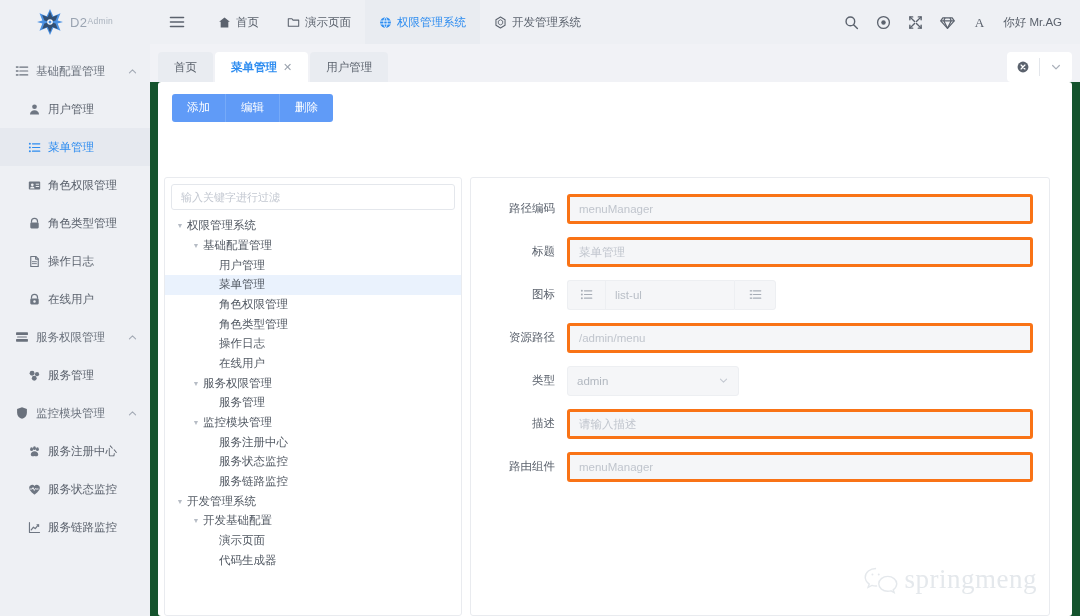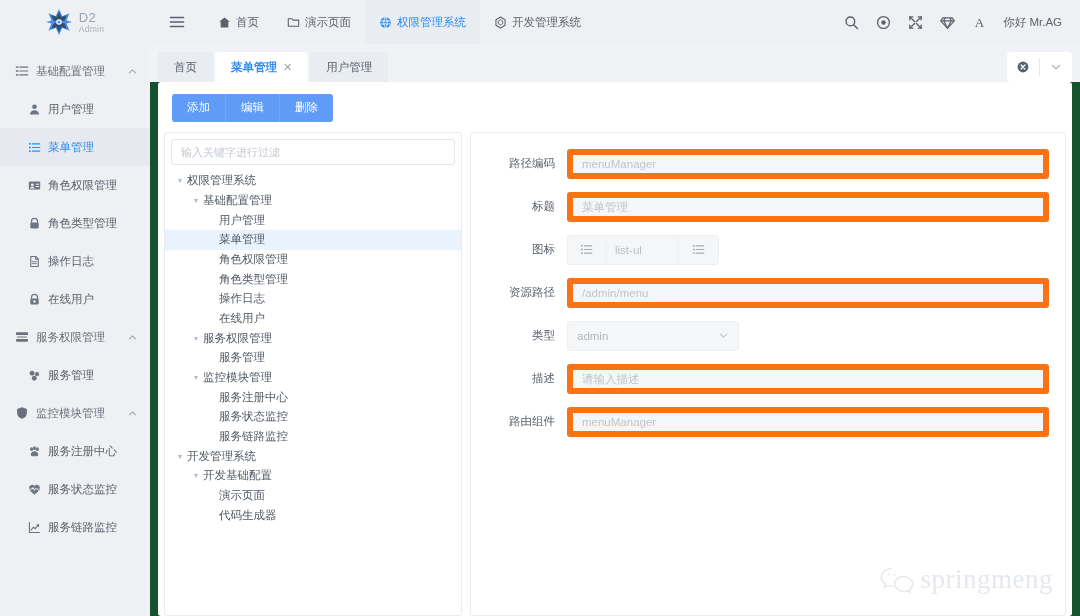--- a/index.html
+++ b/index.html
@@ -19,21 +19,21 @@
     flex: 0 0 150px;
     overflow: hidden;
     position: relative;
   }
   .logo-row {
     height: 44px;
     display: flex; align-items: center; justify-content: center;
     gap: 7px;
   }
   .logo-mark { width: 26px; height: 26px; position: relative; }
-  .logo-text { display: flex; flex-direction: column; line-height: 1.0; }
+  .logo-text { display: flex; flex-direction: row; line-height: 1.0; }
   .logo-text .l1 { font-size: 13px; color: #9aa4b2; letter-spacing: .5px; }
   .logo-text .l2 { font-size: 8.5px; color: #a9b2bd; letter-spacing: .3px; margin-top: 1px;}
 
   .menu { padding-top: 8px; }
   .menu-group {
     height: 38px; display: flex; align-items: center;
     padding: 0 12px 0 14px; font-size: 11.5px; color: #6a717c;
     cursor: pointer; position: relative;
   }
   .menu-group .gi { width: 16px; flex: 0 0 16px; display:flex; align-items:center; justify-content:center; margin-right: 6px;}
@@ -106,21 +106,21 @@
   }
   .btnbar { padding: 12px 14px 10px 14px; }
   .btngroup { display: inline-flex; border-radius: 3px; overflow: hidden; }
   .btn {
     background: #609bf7; color: #fff; font-size: 11.5px;
     border: none; padding: 7px 15px; cursor: pointer;
     border-right: 1px solid #76aaf8; line-height: 1.2;
   }
   .btn:last-child { border-right: none; }
 
-  .panels { display: flex; flex: 1 1 auto; min-height: 0; padding: 0 6px 0 6px; gap: 8px; }
+  .panels { display: flex; flex: 1 1 auto; min-height: 0; padding: 0 22px 0 6px; gap: 8px; margin-top: 45px; }
 
   .treepanel {
     flex: 0 0 298px; border: 1px solid #e9ebef; border-radius: 3px;
     display: flex; flex-direction: column; min-height: 0;
     margin-bottom: 0;
   }
   .filterbox { padding: 6px 6px 4px 6px; }
   .filter-input {
     width: 100%; height: 26px; border: 1px solid #e4e7ec; border-radius: 3px;
     font-size: 11px; color: #4a5058; padding: 0 9px; outline: none;
@@ -143,33 +143,33 @@
     padding-top: 16px;
   }
   .frow { display: flex; align-items: center; margin-bottom: 13px; padding-right: 16px;}
   .flabel {
     flex: 0 0 96px; text-align: right; padding-right: 12px;
     font-size: 11.5px; color: #5b626d; white-space: nowrap;
   }
   .fctrl { flex: 1 1 auto; min-width: 0; }
   .finput {
     width: 100%; height: 30px; background: #f5f6f8;
-    border: 6px solid #f97316; border-radius: 3px;
+    border: 3px solid #f97316; border-radius: 3px;
     font-size: 11.5px; color: #9aa1ab; padding: 0 9px; outline: none;
   }
   .finput::placeholder { color: #c0c5cd; }
   .fselect {
     width: 172px; height: 30px; background: #f5f6f8;
     border: 1px solid #edeff2; border-radius: 3px;
     display: flex; align-items: center; padding: 0 9px;
     font-size: 11.5px; color: #b2b8c0; cursor: pointer;
   }
   .fselect .cv { flex: 1 1 auto; }
   .fselect .cd { color: #c3c8d1; }
-  .icongrp { display: flex; align-items: stretch; width: 152px; }
+  .icongrp { display: flex; align-items: stretch; width: 209px; }
   .icongrp .seg {
     height: 30px; background: #f5f6f8; border: 1px solid #edeff2;
     display: flex; align-items: center; justify-content: center;
     color: #a7adb6; cursor: pointer;
   }
   .icongrp .seg.pre { width: 38px; border-radius: 3px 0 0 3px; border-right: none; }
   .icongrp .seg.mid {
     flex: 1 1 auto; justify-content: flex-start; padding: 0 9px;
     font-size: 11.5px; color: #b8bec6; border-right: none; border-radius: 0;
   }

